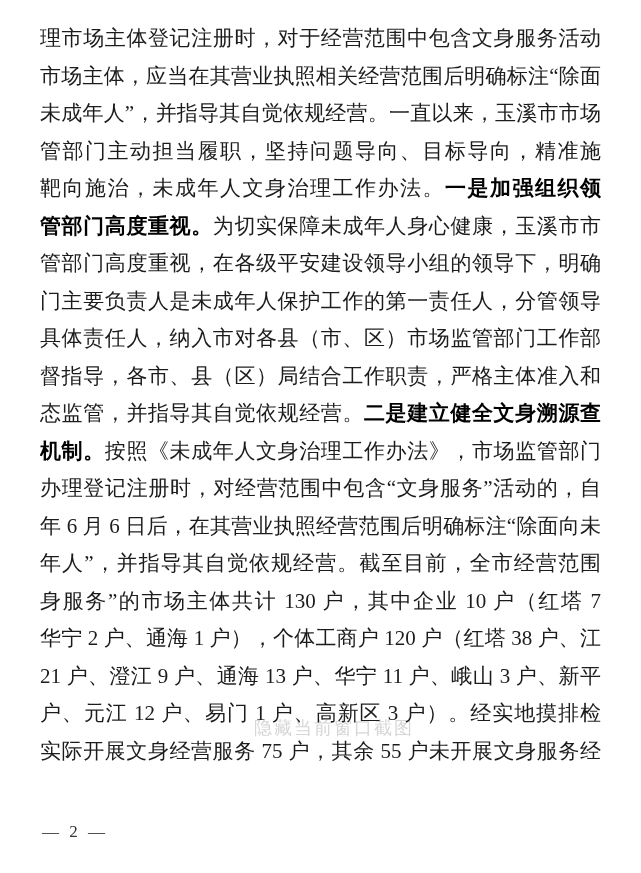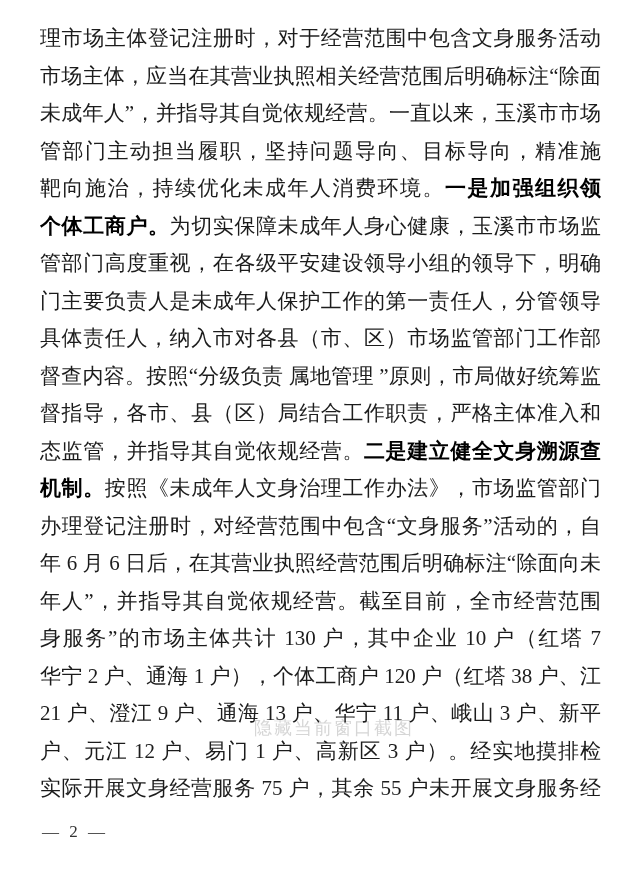--- a/index.html
+++ b/index.html
@@ -60,26 +60,25 @@
 </head>
 <body>
 
 <div class="page">
   <div class="watermark">隐藏当前窗口截图</div>
   <div class="content" id="body-lines">
       <div class="line"><span>理市场主体登记注册时，对于经营范围中包含文身服务活动的</span></div>
       <div class="line"><span>市场主体，应当在其营业执照相关经营范围后明确标注“除面向</span></div>
       <div class="line"><span>未成年人”，并指导其自觉依规经营。一直以来，玉溪市市场监</span></div>
       <div class="line"><span>管部门主动担当履职，坚持问题导向、目标导向，精准施策、</span></div>
-      <div class="line"><span>靶向施治，持续优化未成年人消费环境。</span><span class="bold">一是加强组织领导，</span></div>
-      <div class="line"><span class="bold">个体工商户。</span><span>为切实保障未成年人身心健康，玉溪市市场监</span></div>
+      <div class="line"><span>靶向施治，未成年人文身治理工作办法。</span><span class="bold">一是加强组织领导，</span></div>
+      <div class="line"><span class="bold">管部门高度重视。</span><span>为切实保障未成年人身心健康，玉溪市市场监</span></div>
       <div class="line"><span>管部门高度重视，在各级平安建设领导小组的领导下，明确部</span></div>
       <div class="line"><span>门主要负责人是未成年人保护工作的第一责任人，分管领导是</span></div>
       <div class="line"><span>具体责任人，纳入市对各县（市、区）市场监管部门工作部署、</span></div>
-      <div class="line"><span>督查内容。按照“分级负责 属地管理 ”原则，市局做好统筹监</span></div>
       <div class="line"><span>督指导，各市、县（区）局结合工作职责，严格主体准入和常</span></div>
       <div class="line"><span>态监管，并指导其自觉依规经营。</span><span class="bold">二是建立健全文身溯源查处</span></div>
       <div class="line"><span class="bold">机制。</span><span>按照《未成年人文身治理工作办法》，市场监管部门在</span></div>
       <div class="line"><span>办理登记注册时，对经营范围中包含“文身服务”活动的，自 2022</span></div>
       <div class="line"><span>年 6 月 6 日后，在其营业执照经营范围后明确标注“除面向未成</span></div>
       <div class="line"><span>年人”，并指导其自觉依规经营。截至目前，全市经营范围含“文</span></div>
       <div class="line"><span>身服务”的市场主体共计 130 户，其中企业 10 户（红塔 7 户、</span></div>
       <div class="line"><span>华宁 2 户、通海 1 户），个体工商户 120 户（红塔 38 户、江川</span></div>
       <div class="line"><span>21 户、澄江 9 户、通海 13 户、华宁 11 户、峨山 3 户、新平 9</span></div>
       <div class="line"><span>户、元江 12 户、易门 1 户、高新区 3 户）。经实地摸排检查，</span></div>

